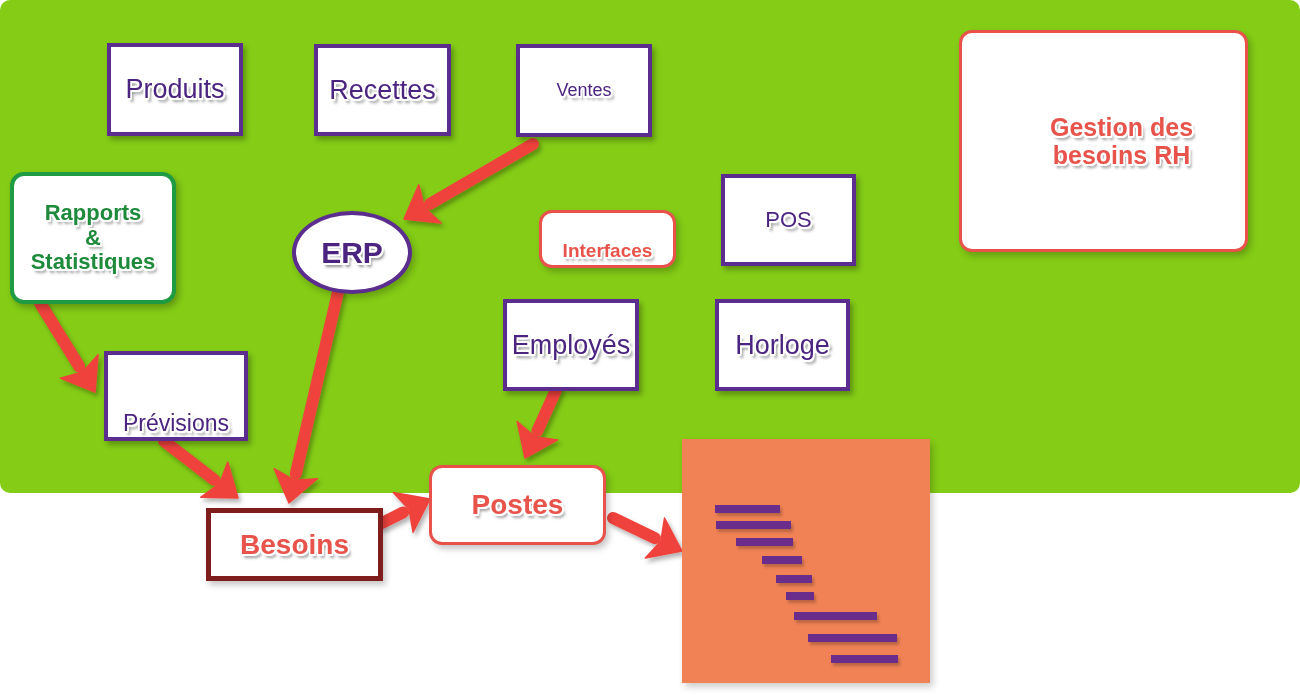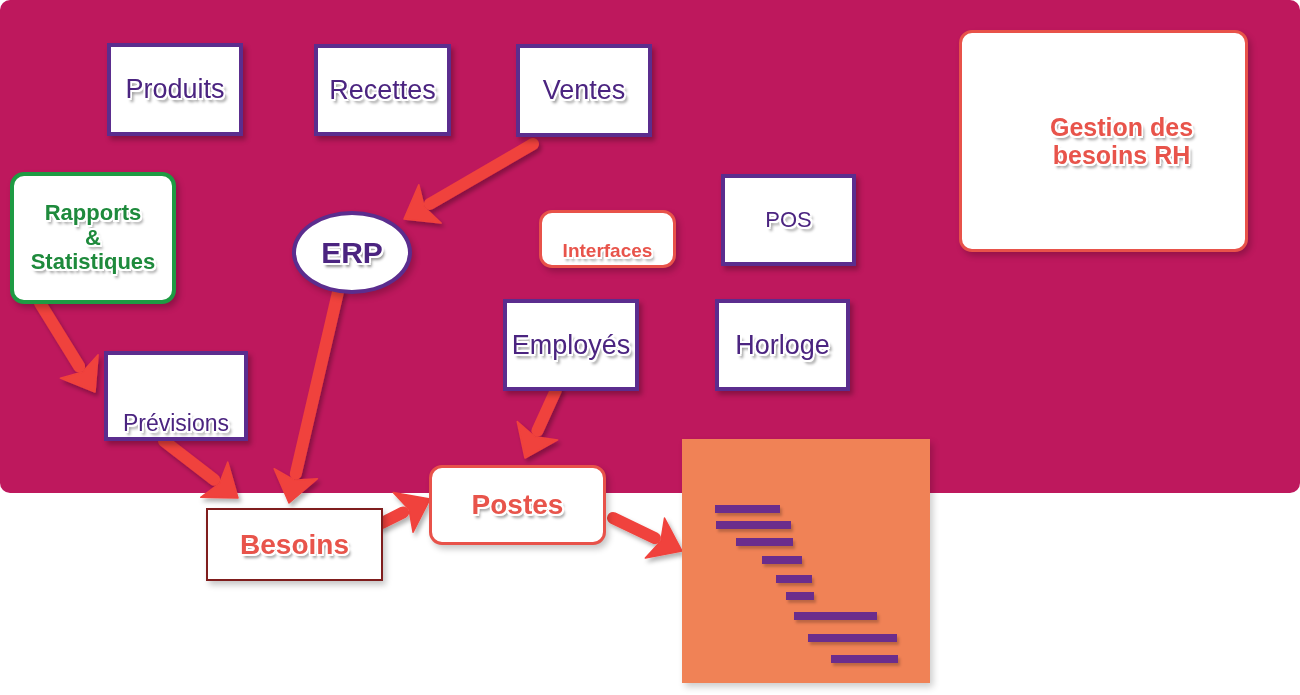--- a/index.html
+++ b/index.html
@@ -6,21 +6,21 @@
   html,body{margin:0;padding:0;}
   body{
     width:1300px;height:695px;
     background:#ffffff;
     font-family:"Liberation Sans", sans-serif;
     overflow:hidden;
   }
   #canvas{
     position:relative;
     width:1300px;height:493px;
-    background:#be185d;
+    background:#84cc16;
     border-radius:10px;
   }
   #arrow-layer{
     position:absolute;left:0;top:0;
     width:1300px;height:695px;
     pointer-events:none;
   }
   .node{
     position:absolute;
     box-sizing:border-box;
@@ -56,21 +56,21 @@
     border:3px solid #E8524A;
     border-radius:13px;
     box-shadow:3px 4px 6px rgba(0,0,0,0.22);
   }
   .n-round-red .lbl{
     color:#E8544B;
     font-weight:700;
   }
   
   .n-rect-red{
-    border:2px solid #7f1d1d;
+    border:5px solid #7f1d1d;
     box-shadow:3px 4px 6px rgba(0,0,0,0.22);
   }
   .n-rect-red .lbl{
     color:#E8544B;
     font-weight:700;
   }
   .red-txt-shadow{
     text-shadow:
       1.6px 1.6px 0 #ffffff, -1.6px 1.6px 0 #ffffff,
       1.6px -1.6px 0 #ffffff, -1.6px -1.6px 0 #ffffff,
@@ -174,21 +174,21 @@
     </svg>
 
   <div id="node-layer">
       <div class="node n-rect-purple" style="left: 107px; top: 43px; width: 136px; height: 93px;">
         <span class="lbl" style="font-size: 27px;">Produits</span>
       </div>
       <div class="node n-rect-purple" style="left: 314px; top: 44px; width: 137px; height: 92px;">
         <span class="lbl" style="font-size: 27px;">Recettes</span>
       </div>
       <div class="node n-rect-purple" style="left: 516px; top: 44px; width: 136px; height: 93px;">
-        <span class="lbl" style="font-size: 27px;">Ventes</span>
+        <span class="lbl" style="font-size: 18px;">Ventes</span>
       </div>
       <div class="node n-round-green" style="left: 10px; top: 172px; width: 166px; height: 132px;">
         <span class="lbl" style="font-size: 22px;">Rapports
 &amp;
 Statistiques</span>
       </div>
       <div class="node n-ellipse" style="left: 292px; top: 211px; width: 120px; height: 83px;">
         <span class="lbl" style="font-size: 30px;">ERP</span>
       </div>
       <div class="node n-round-red" style="left: 539px; top: 210px; width: 137px; height: 58px;">

